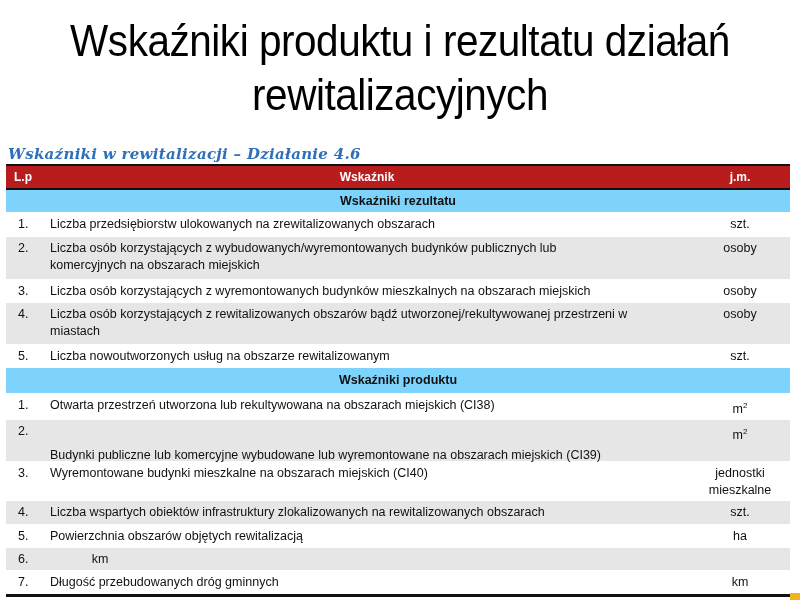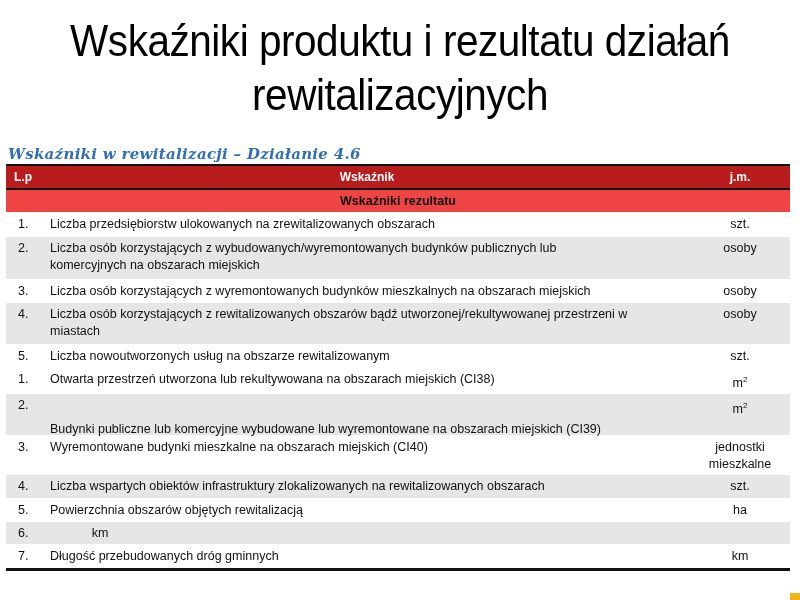--- a/index.html
+++ b/index.html
@@ -27,21 +27,21 @@
     .hdr {
       display: flex; height: 22px; background: #b91c1c; color: #ffffff;
       font-weight: bold; font-size: 12px; align-items: center;
       border-bottom: 2px solid #111;
     }
     .c-lp { width: 38px; padding-left: 8px; box-sizing: border-box; flex: none; }
     .c-name { flex: 1; padding-left: 6px; box-sizing: border-box; }
     .c-unit { width: 100px; flex: none; text-align: center; }
     .hdr .c-name { text-align: center; padding-left: 0; }
     .section {
-      background: #ef4444; font-weight: bold; font-size: 12.5px;
+      background: #7dd3fc; font-weight: bold; font-size: 12.5px;
       text-align: center; height: 22px; line-height: 22px;
       border-bottom: 1px solid #ffffff;
     }
     .row {
       display: flex; font-size: 12.5px; line-height: 17px;
       padding: 3px 0 3px 0; box-sizing: border-box;
       border-bottom: 1px solid #ffffff;
     }
     .row.gray { background: #e6e6e6; }
     .row.white { background: #ffffff; }
@@ -92,20 +92,21 @@
     <div class="c-lp">4.</div>
     <div class="c-name" style="padding-right:60px;">Liczba osób korzystających z rewitalizowanych obszarów bądź utworzonej/rekultywowanej przestrzeni w miastach</div>
     <div class="c-unit">osoby</div>
   </div>
   <div class="row white" style="height:23px;">
     <div class="c-lp">5.</div>
     <div class="c-name">Liczba nowoutworzonych usług na obszarze rewitalizowanym</div>
     <div class="c-unit">szt.</div>
   </div>
 
+  <div class="section" style="height:25px;line-height:25px;">Wskaźniki produktu</div>
 
   <div class="row white" style="height:26px;">
     <div class="c-lp">1.</div>
     <div class="c-name">Otwarta przestrzeń utworzona lub rekultywowana na obszarach miejskich (CI38)</div>
     <div class="c-unit"><span>m</span><sup>2</sup></div>
   </div>
   <div class="row gray" style="height:42px;">
     <div class="c-lp">2.</div>
     <div class="c-name" style="padding-right:70px;margin-top:24px;">Budynki publiczne lub komercyjne wybudowane lub wyremontowane na obszarach miejskich (CI39)</div>
     <div class="c-unit"><span>m</span><sup>2</sup></div>

